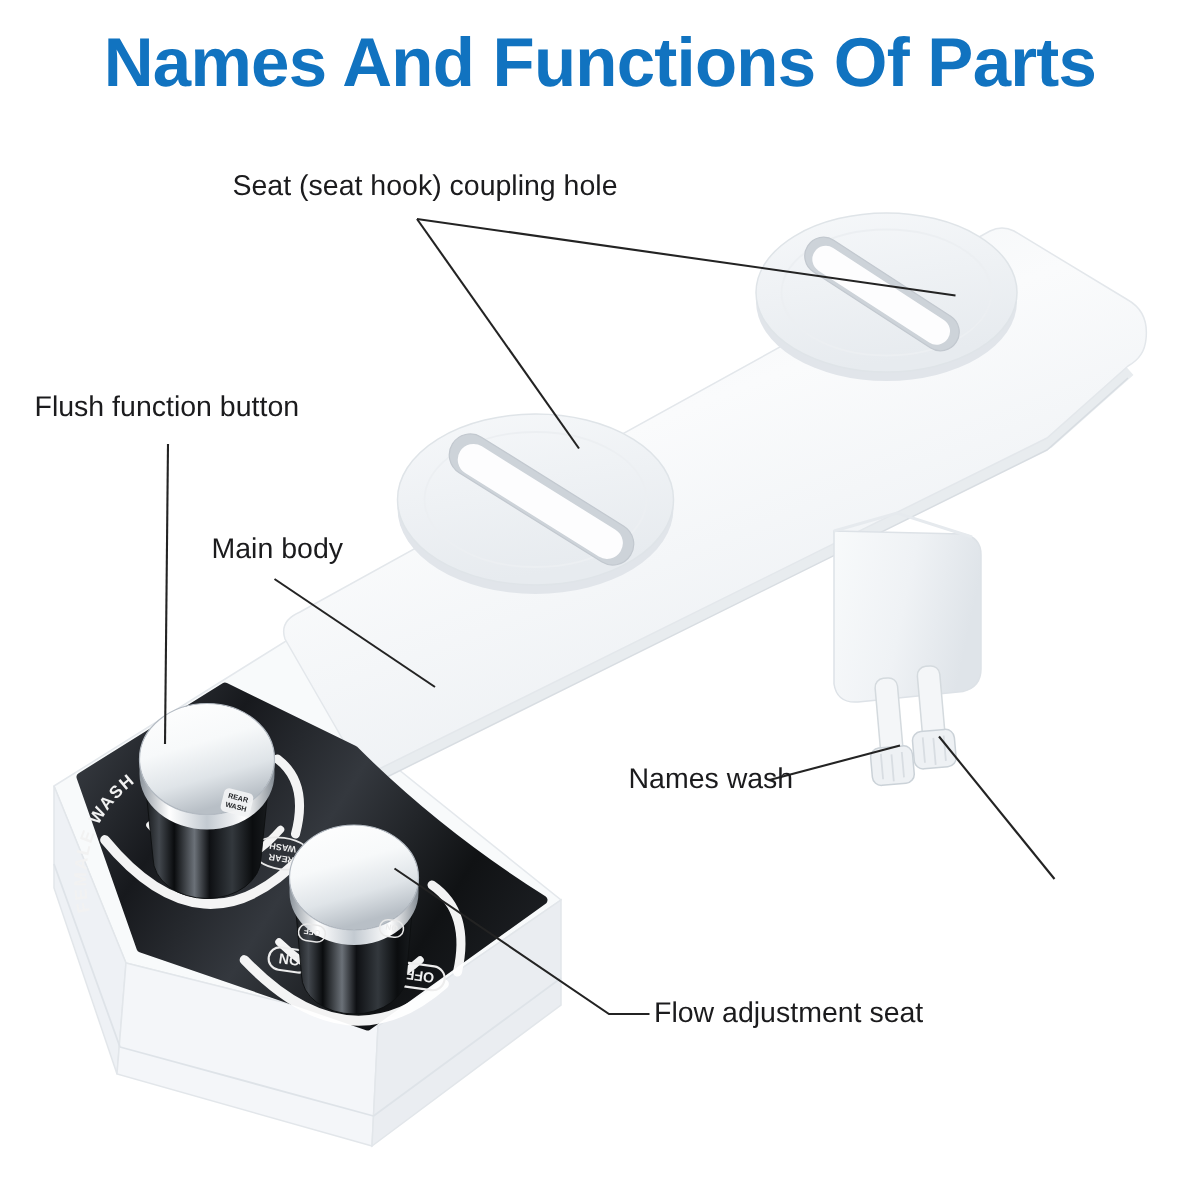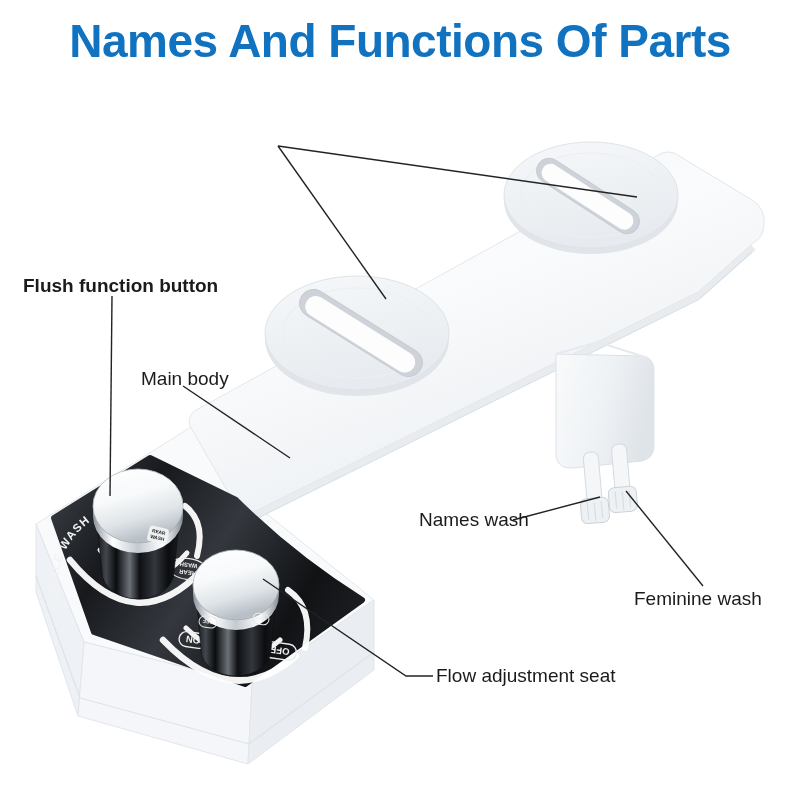--- a/index.html
+++ b/index.html
@@ -10,22 +10,22 @@
   .title{
     position:absolute;top:14px;left:0;width:800px;text-align:center;
     font-size:46px;font-weight:800;letter-spacing:-0.5px;color:#1173c0;
     font-family:"Liberation Sans",sans-serif;
   }
   .callout{
     position:absolute;font-size:19px;color:#1b1b1d;white-space:nowrap;
     font-family:"Liberation Sans",sans-serif;
   }
   #lbl-seat{left:155px;top:114px;}
-  #lbl-flush{left:23px;top:275px;font-weight:bold;}
-  #lbl-main{left:141px;top:368px;}
+  #lbl-flush{left:23px;top:261px;}
+  #lbl-main{left:141px;top:356px;}
   #lbl-rear{left:419px;top:509px;}
   #lbl-fem{left:634px;top:588px;}
   #lbl-flow{left:436px;top:665px;}
   svg{position:absolute;left:0;top:0;font-family:"Liberation Sans",sans-serif;}
 </style>
 </head>
 <body>
 
 <div class="canvas">
 
@@ -196,19 +196,19 @@
       <path d="M278,146 L637,197"></path>
       <path d="M278,146 L386,299"></path>
       <path d="M112,296 L110,496"></path>
       <path d="M183,386 L290,458"></path>
       <path d="M513,520 L600,497"></path>
       <path d="M626,491 L703,586"></path>
       <path d="M263,579 L406,676 L433,676"></path>
     </g>
   </svg>
 
+  <div class="callout" id="lbl-seat">Seat (seat hook) coupling hole</div>
   <div class="callout" id="lbl-flush">Flush function button</div>
   <div class="callout" id="lbl-main">Main body</div>
   <div class="callout" id="lbl-rear">Names wash</div>
-  <div class="callout" id="lbl-fem">Feminine wash</div>
   <div class="callout" id="lbl-flow">Flow adjustment seat</div>
 
 </div>
 
 </body></html>

